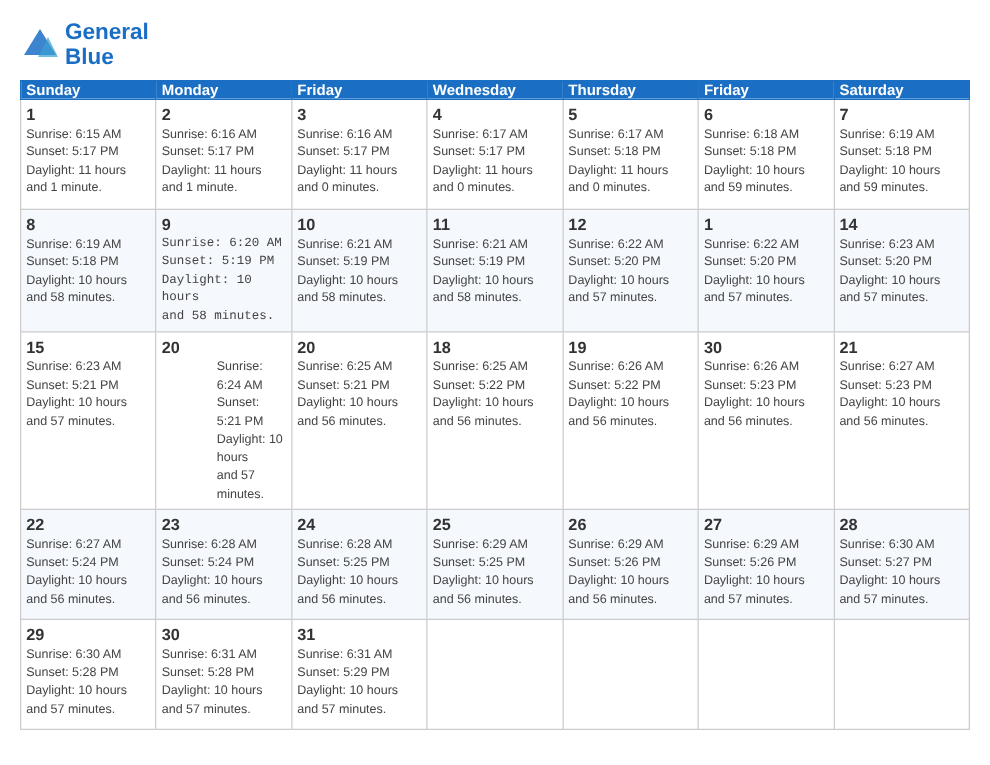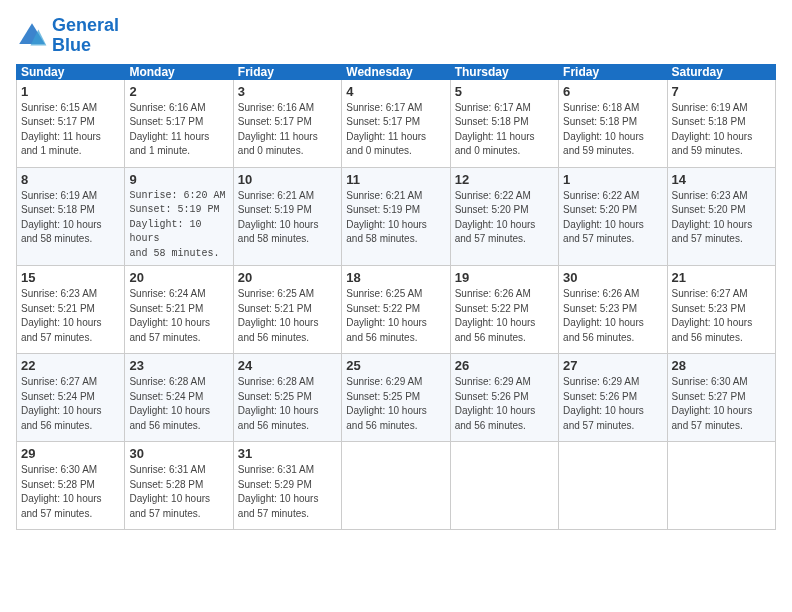--- a/index.html
+++ b/index.html
@@ -220,21 +220,21 @@
       <tr>
         <td>
           <span class="day-number">15</span>
           <div class="day-info" style="white-space: pre-line;">Sunrise: 6:23 AM
 Sunset: 5:21 PM
 Daylight: 10 hours
 and 57 minutes.</div>
         </td>
         <td>
           <span class="day-number">20</span>
-          <div class="day-info" style="white-space: pre-line;">Sunrise: 6:24 AM
+          <div class="day-info" style="white-space: pre-line; margin-left: 44px;">Sunrise: 6:24 AM
 Sunset: 5:21 PM
 Daylight: 10 hours
 and 57 minutes.</div>
         </td>
         <td>
           <span class="day-number">20</span>
           <div class="day-info" style="white-space: pre-line;">Sunrise: 6:25 AM
 Sunset: 5:21 PM
 Daylight: 10 hours
 and 56 minutes.</div>

